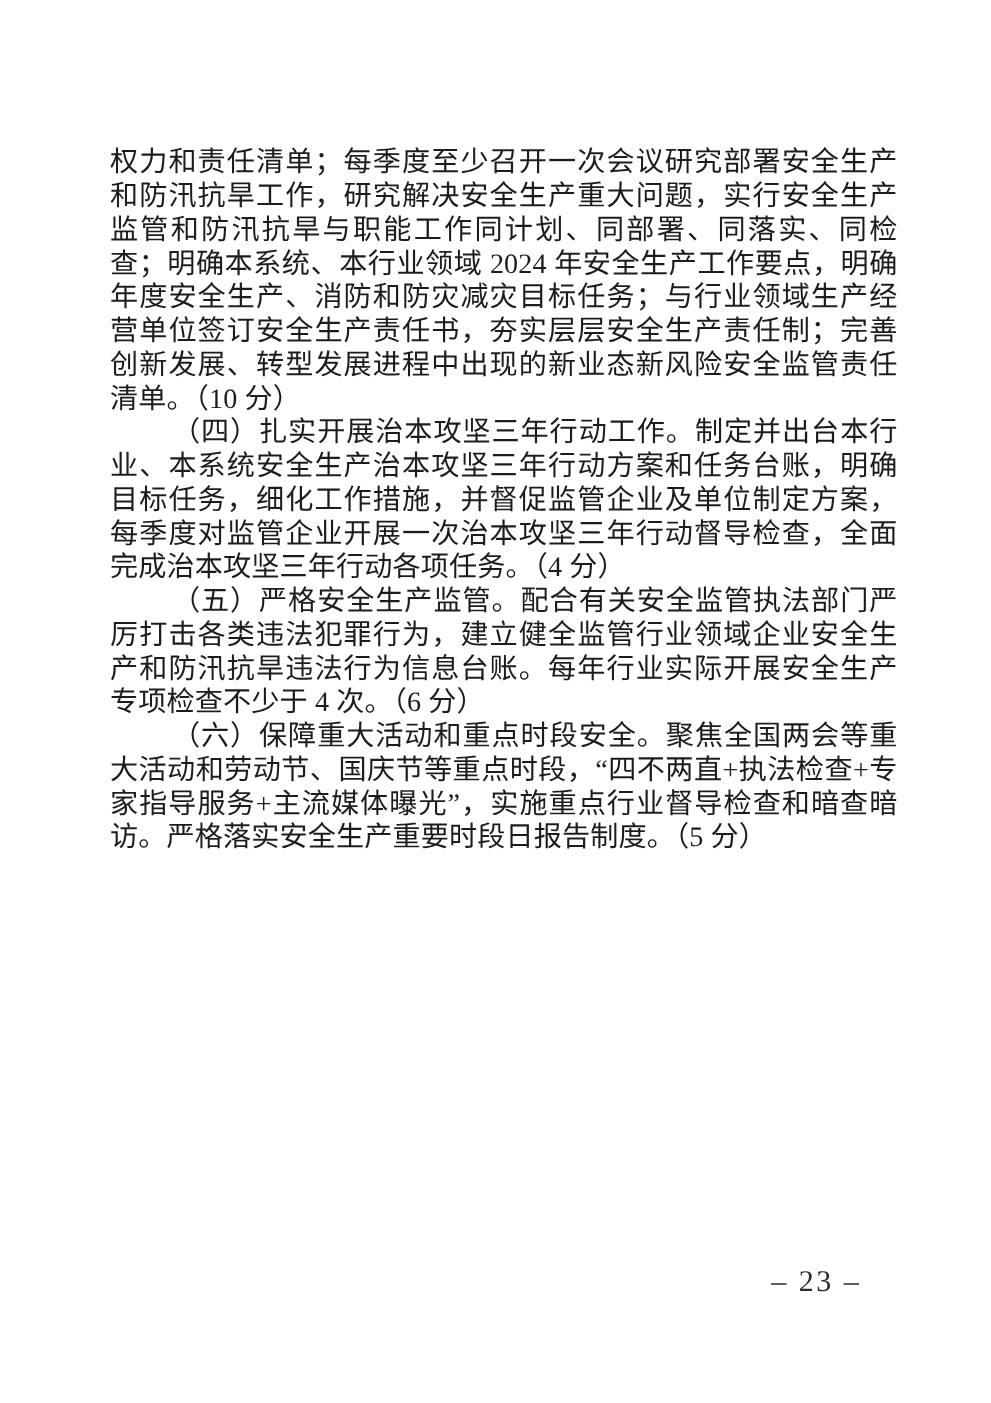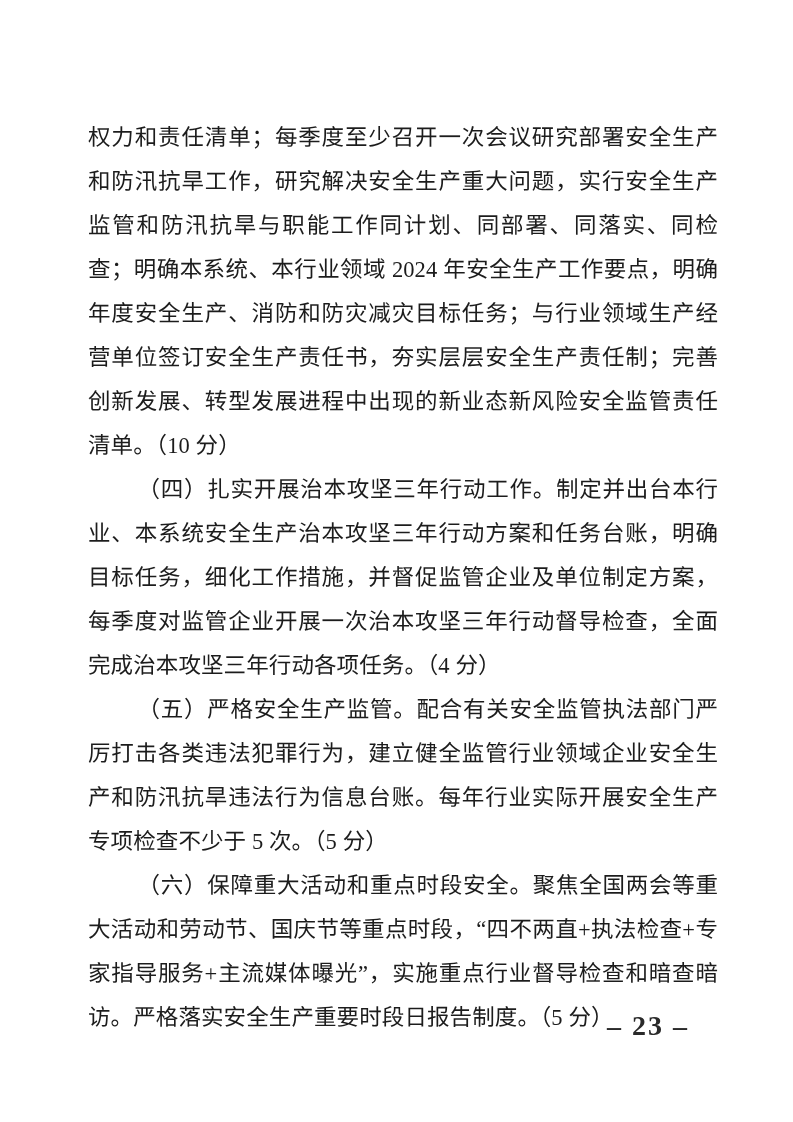--- a/index.html
+++ b/index.html
@@ -19,47 +19,46 @@
   .text-block {
     position: absolute;
     left: 88px;
     top: 116px;
     width: 630px;
   }
   .text-block p {
     margin: 0;
     padding: 0;
     font-size: 22.5px;
-    line-height: 44px;
+    line-height: 27px;
     text-align: justify;
     text-justify: inter-ideograph;
     letter-spacing: 0.1px;
   }
   .text-block p.indent {
     text-indent: 2.2em;
   }
   .page-number {
     position: absolute;
     top: 1014px;
     right: 104px;
-    font-size: 28px;
+    font-size: 24px;
     line-height: 24px;
     color: #2a2a2a;
     letter-spacing: 2px;
     white-space: nowrap;
-    font-weight: bold;
   }
 </style>
 </head>
 <body>
 
 <div class="page">
 
   <div class="text-block">
     <p>权力和责任清单；每季度至少召开一次会议研究部署安全生产和防汛抗旱工作，研究解决安全生产重大问题，实行安全生产监管和防汛抗旱与职能工作同计划、同部署、同落实、同检查；明确本系统、本行业领域 2024 年安全生产工作要点，明确年度安全生产、消防和防灾减灾目标任务；与行业领域生产经营单位签订安全生产责任书，夯实层层安全生产责任制；完善创新发展、转型发展进程中出现的新业态新风险安全监管责任清单。（10 分）</p>
     <p class="indent">（四）扎实开展治本攻坚三年行动工作。制定并出台本行业、本系统安全生产治本攻坚三年行动方案和任务台账，明确目标任务，细化工作措施，并督促监管企业及单位制定方案，每季度对监管企业开展一次治本攻坚三年行动督导检查，全面完成治本攻坚三年行动各项任务。（4 分）</p>
-    <p class="indent">（五）严格安全生产监管。配合有关安全监管执法部门严厉打击各类违法犯罪行为，建立健全监管行业领域企业安全生产和防汛抗旱违法行为信息台账。每年行业实际开展安全生产专项检查不少于 5 次。（5 分）</p>
+    <p class="indent">（五）严格安全生产监管。配合有关安全监管执法部门严厉打击各类违法犯罪行为，建立健全监管行业领域企业安全生产和防汛抗旱违法行为信息台账。每年行业实际开展安全生产专项检查不少于 4 次。（6 分）</p>
     <p class="indent">（六）保障重大活动和重点时段安全。聚焦全国两会等重大活动和劳动节、国庆节等重点时段，“四不两直+执法检查+专家指导服务+主流媒体曝光”，实施重点行业督导检查和暗查暗访。严格落实安全生产重要时段日报告制度。（5 分）</p>
   </div>
 
   <div class="page-number">– 23 –</div>
 
 </div>
 
 </body></html>

